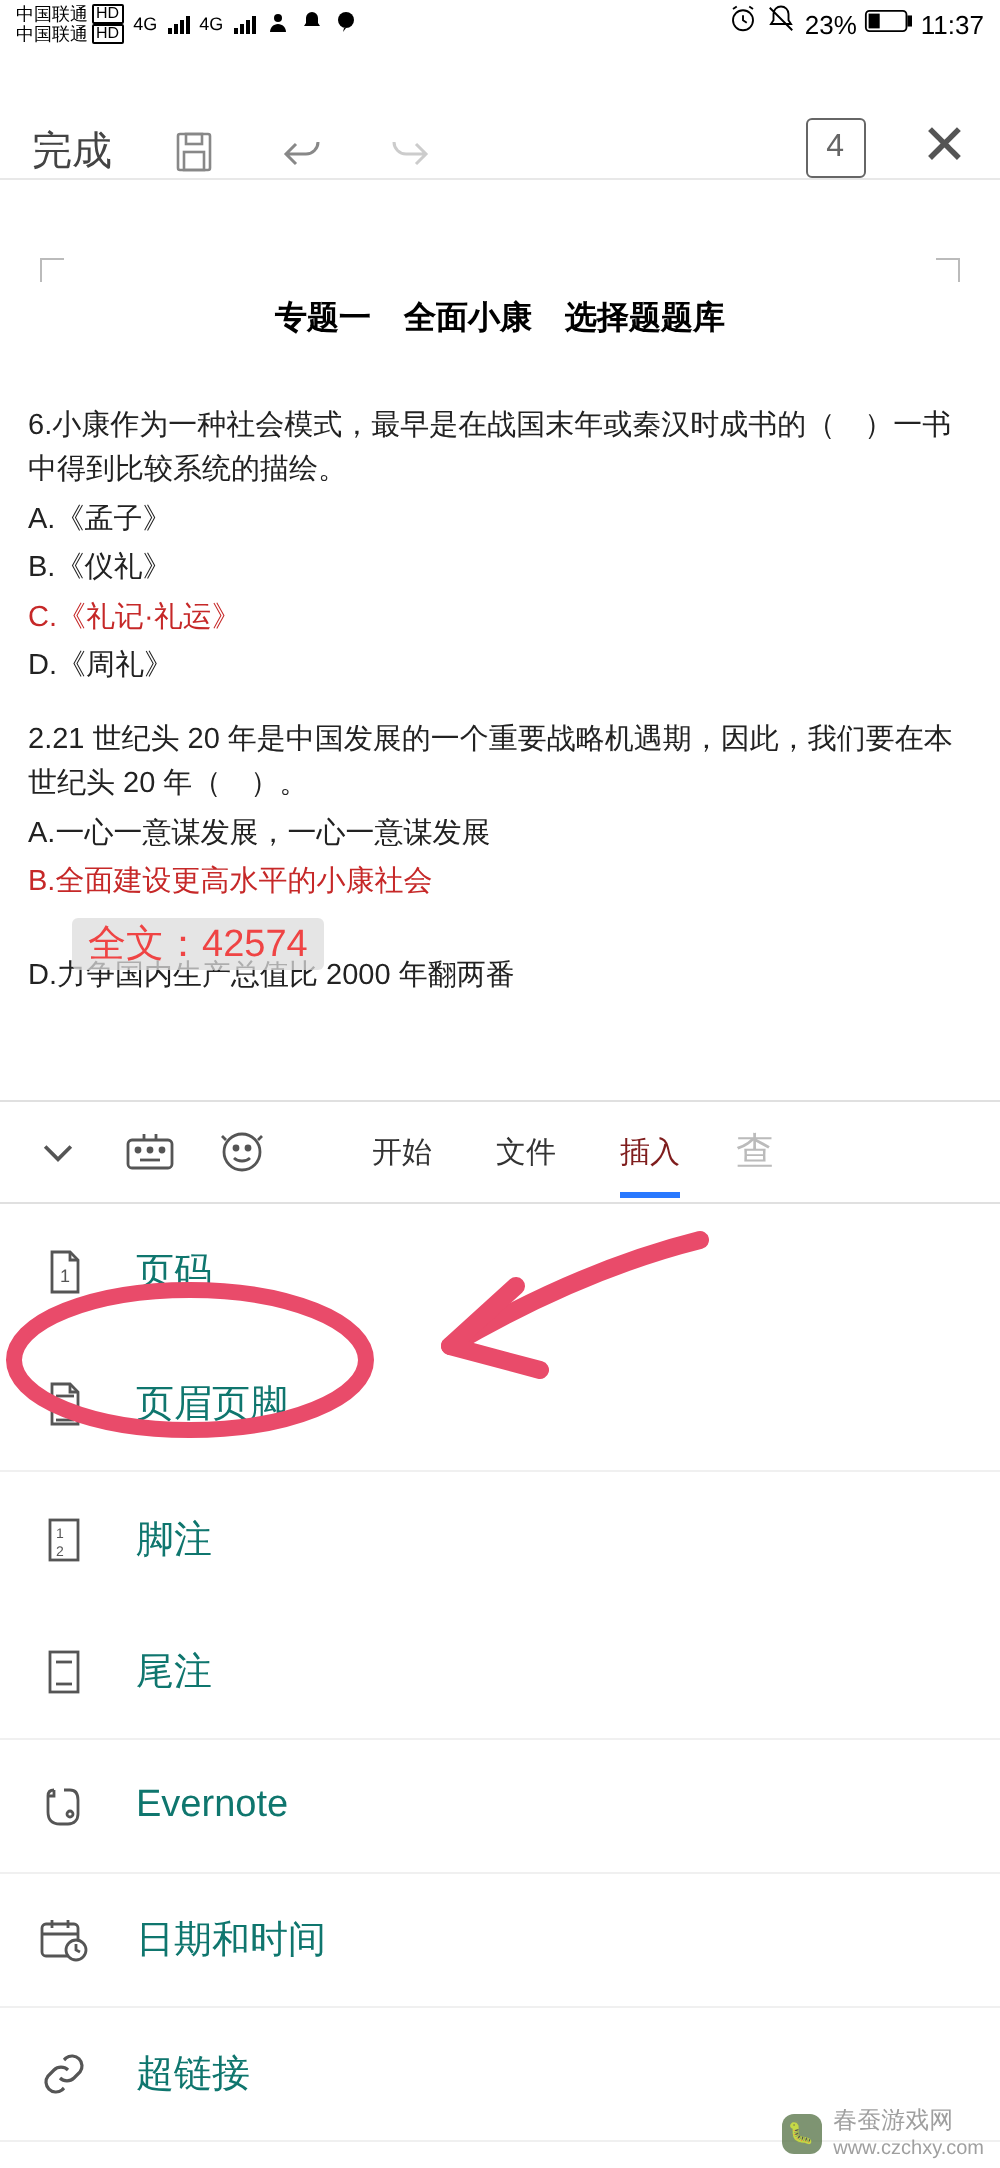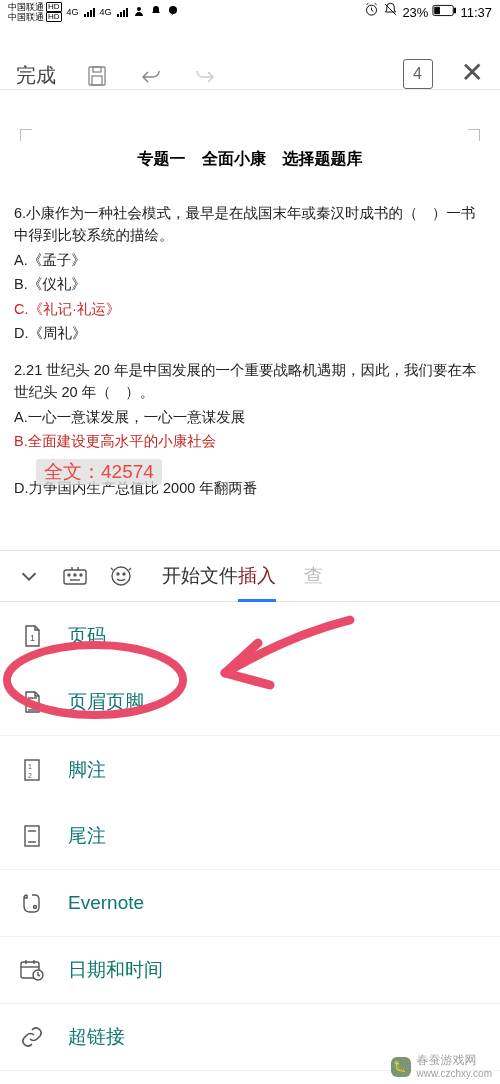--- a/index.html
+++ b/index.html
@@ -29,21 +29,21 @@
     .doc-title-row { text-align: center; font-size: 16px; font-weight: 700; margin-top: 40px; margin-bottom: 32px; }
     .doc-title-row span { margin: 0 6px; }
     .doc-body { font-size: 14.5px; line-height: 1.55; color: #222; }
     .doc-body p { margin-bottom: 2px; }
     .red { color: #c62828; }
     .word-count-overlay { position: absolute; top: 350px; left: 22px; background: rgba(220,220,220,0.75); padding: 0 8px; border-radius: 3px; font-size: 19px; color: #ef4444; }
 
     .bottom-panel { position: absolute; top: 550px; left: 0; right: 0; bottom: 0; background: #fff; }
     .panel-tabs { height: 52px; display: flex; align-items: center; border-top: 1px solid #e0e0e0; border-bottom: 1px solid #e0e0e0; padding: 0 6px; }
     .tab-icon-btn { width: 46px; display:flex; justify-content:center; }
-    .text-tabs { display: flex; margin-left: 18px; font-size: 19px; color: #333; }
+    .text-tabs { display: flex; gap: 32px; margin-left: 42px; font-size: 15px; color: #333; }
     .text-tab.active { color: #7f1d1d; position: relative; }
     .text-tab.active::after { content:''; position:absolute; bottom:-13px; left:0; right:0; height:3px; background:#2979ff; }
     .tab-partial { color: #bbb; margin-left: 28px; font-size: 19px; }
 
     .menu-list { }
     .menu-item { height: 67px; display: flex; align-items: center; padding: 0 18px; gap: 22px; border-bottom: 1px solid #f0f0f0; }
     .menu-item.no-border { border-bottom: none; }
     .menu-icon-box { width: 28px; height: 28px; display:flex; align-items:center; justify-content:center; }
     .menu-label { font-size: 19px; color: #0f766e; }
 

